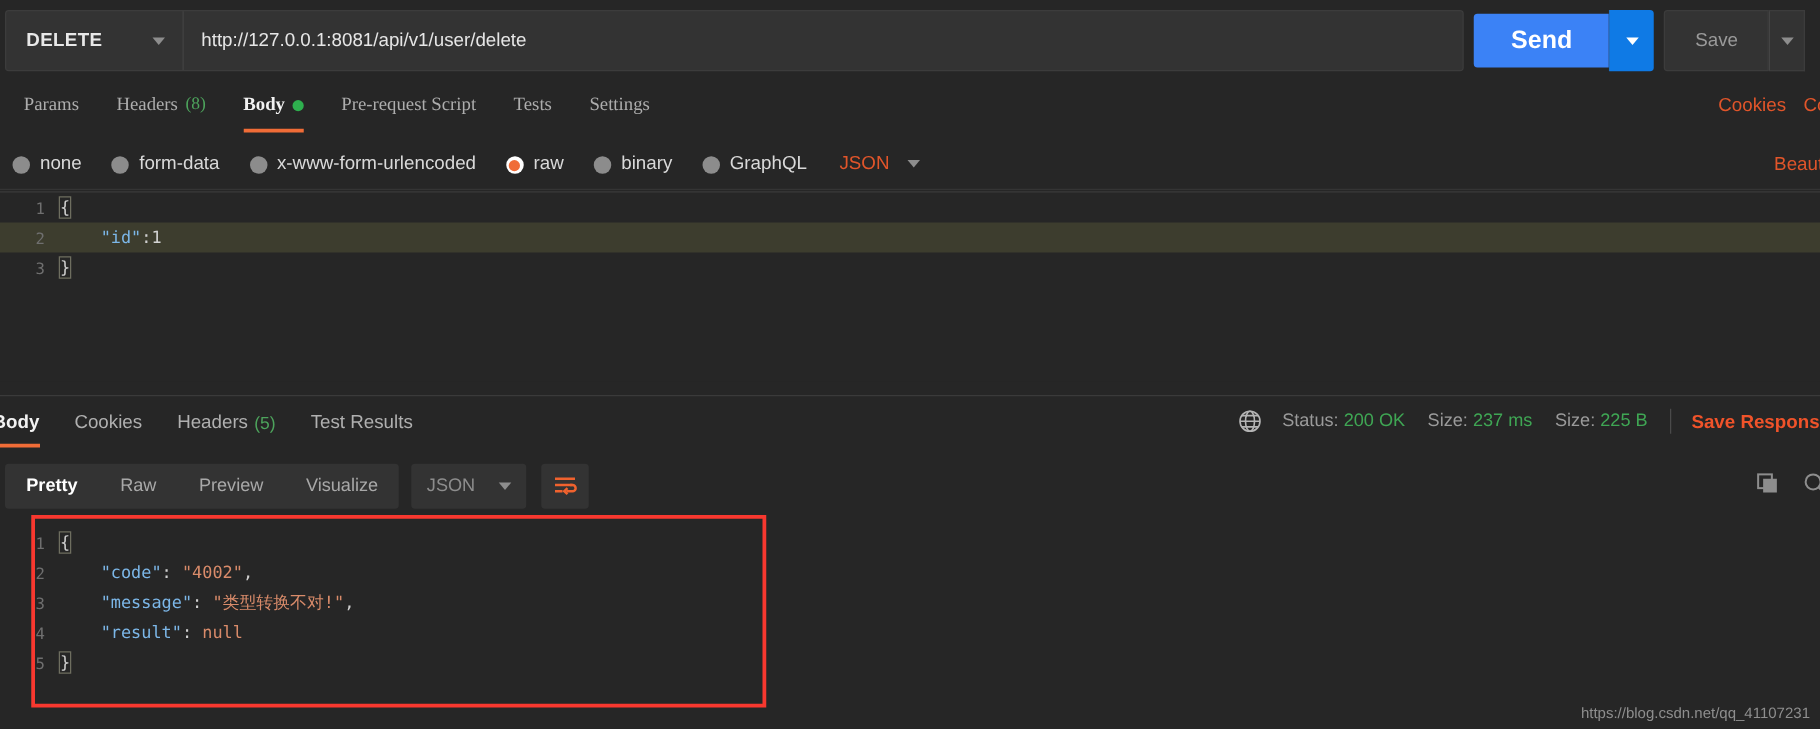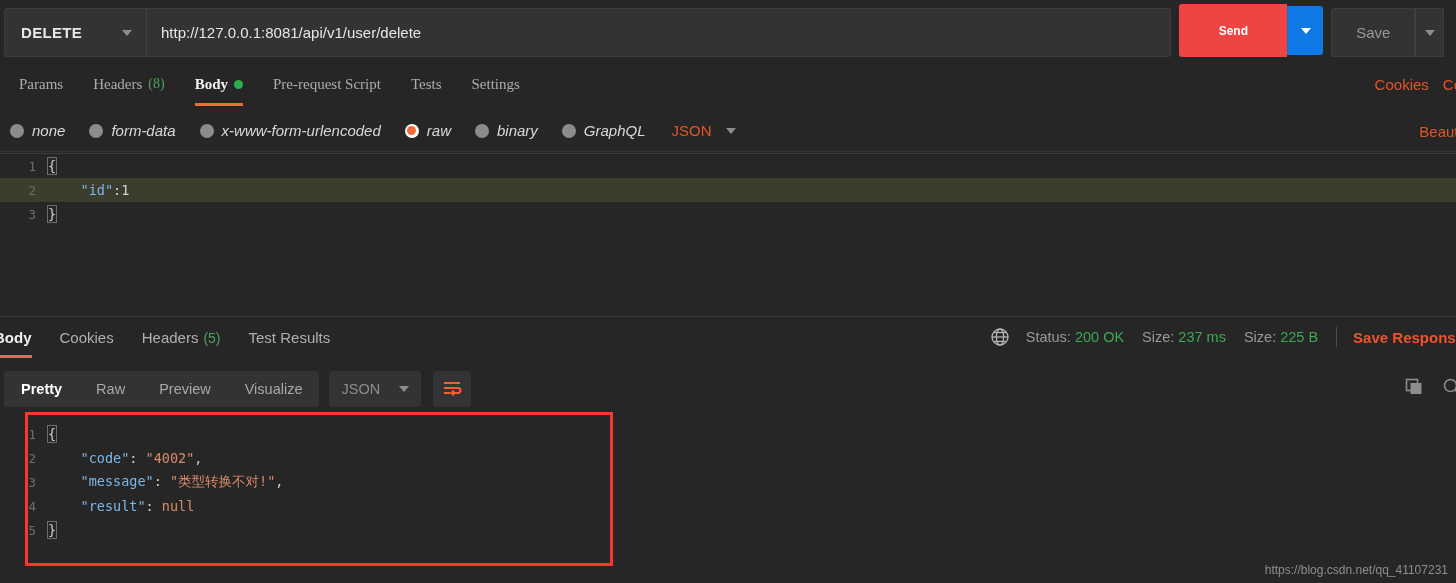--- a/index.html
+++ b/index.html
@@ -29,23 +29,23 @@
     cursor: pointer;
   }
   .method-sel .mlabel { font-size: 15px; font-weight: bold; color: #e8e8e8; letter-spacing:.3px;}
   .caret { width: 0; height: 0; border-left: 5px solid transparent; border-right: 5px solid transparent; border-top: 6px solid #8d8d8d; }
   .url-input {
     flex: 1; height: 100%; display: flex; align-items: center;
     padding-left: 14px; font-size: 15px; color: #e6e6e6; cursor: text;
   }
   .send-group { display: flex; align-items: center; margin-left: 8px; }
   .send-btn {
-    height: 53px; width: 108px; background: #ef4444; color: #ffffff;
+    height: 43px; width: 108px; background: #3b82f6; color: #ffffff;
     display: flex; align-items: center; justify-content: center;
-    font-size: 12px; font-weight: bold; border-radius: 3px 0 0 3px; cursor: pointer;
+    font-size: 20px; font-weight: bold; border-radius: 3px 0 0 3px; cursor: pointer;
   }
   .send-caret {
     height: 49px; width: 36px; background: #0f7ae5;
     display: flex; align-items: center; justify-content: center;
     border-left: 1px solid #1d6fc4; border-radius: 0 3px 3px 0; cursor: pointer;
   }
   .send-caret .caret { border-top-color: #ffffff; }
   .save-btn {
     height: 49px; min-width: 84px; margin-left: 8px; background: #333333;
     border: 1px solid #3c3c3c; border-radius: 3px 0 0 3px;
@@ -80,21 +80,21 @@
     font-size: 15px; color: #e1552a; padding-right: 0;
   }
   .right-links span { cursor: pointer; white-space: nowrap; }
 
   
   .body-row {
     position: absolute; left: 0; top: 110px; width: 1456px; height: 42px;
     display: flex; align-items: center; padding-left: 10px;
     border-bottom: 1px solid #343434;
   }
-  .radio-opt { display: flex; align-items: center; gap: 8px; margin-right: 24px; cursor: pointer; font-size: 15px; color: #d9d9d9; white-space: nowrap; font-style: italic;}
+  .radio-opt { display: flex; align-items: flex-end; gap: 8px; margin-right: 24px; cursor: pointer; font-size: 15px; color: #d9d9d9; white-space: nowrap;}
   .radio {
     width: 14px; height: 14px; border-radius: 50%;
     background: #8c8c8c; display: flex; align-items: center; justify-content: center;
   }
   .radio.sel { background: #ffffff; }
   .radio.sel::after { content: ""; width: 9px; height: 9px; border-radius: 50%; background: #f06c37; }
   .json-sel { display: flex; align-items: center; gap: 14px; margin-left: 2px; cursor: pointer; }
   .json-sel .jlabel { color: #e1552a; font-size: 15px; }
   .beautify { position: absolute; right: -10px; top: 110px; height: 42px; display: flex; align-items: center; color: #e1552a; font-size: 15px; cursor: pointer; white-space: nowrap;}
 

